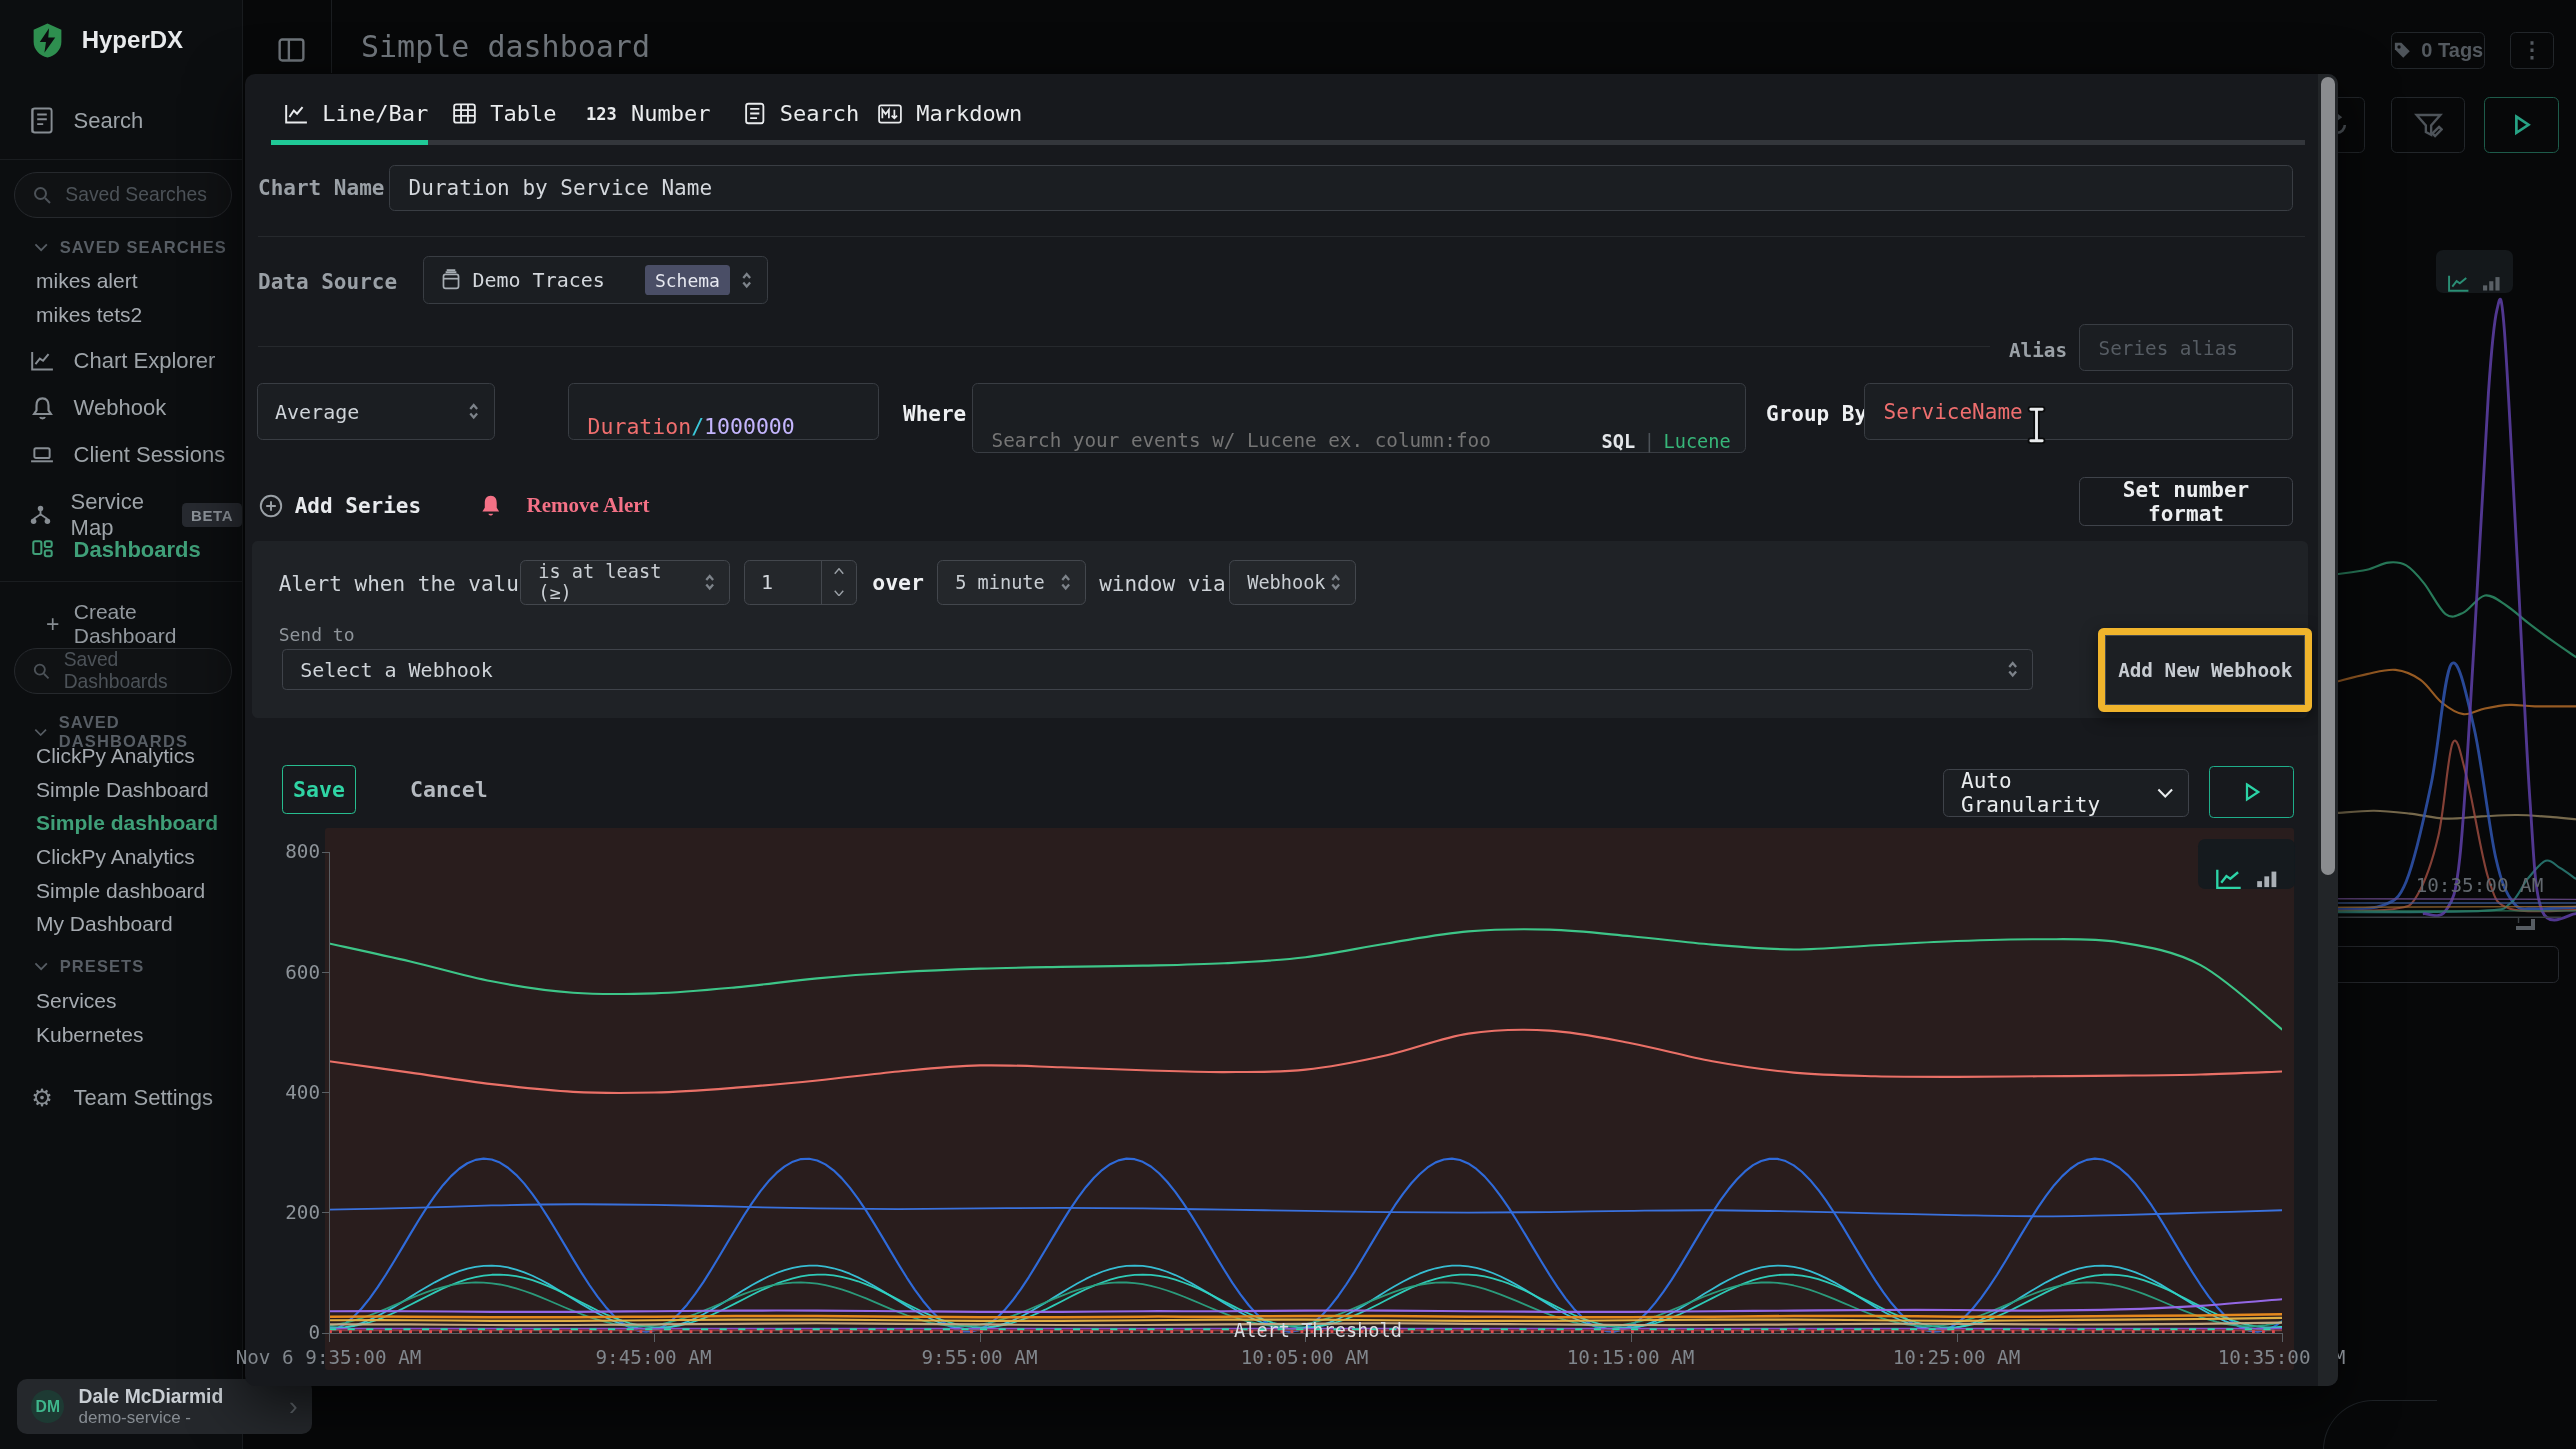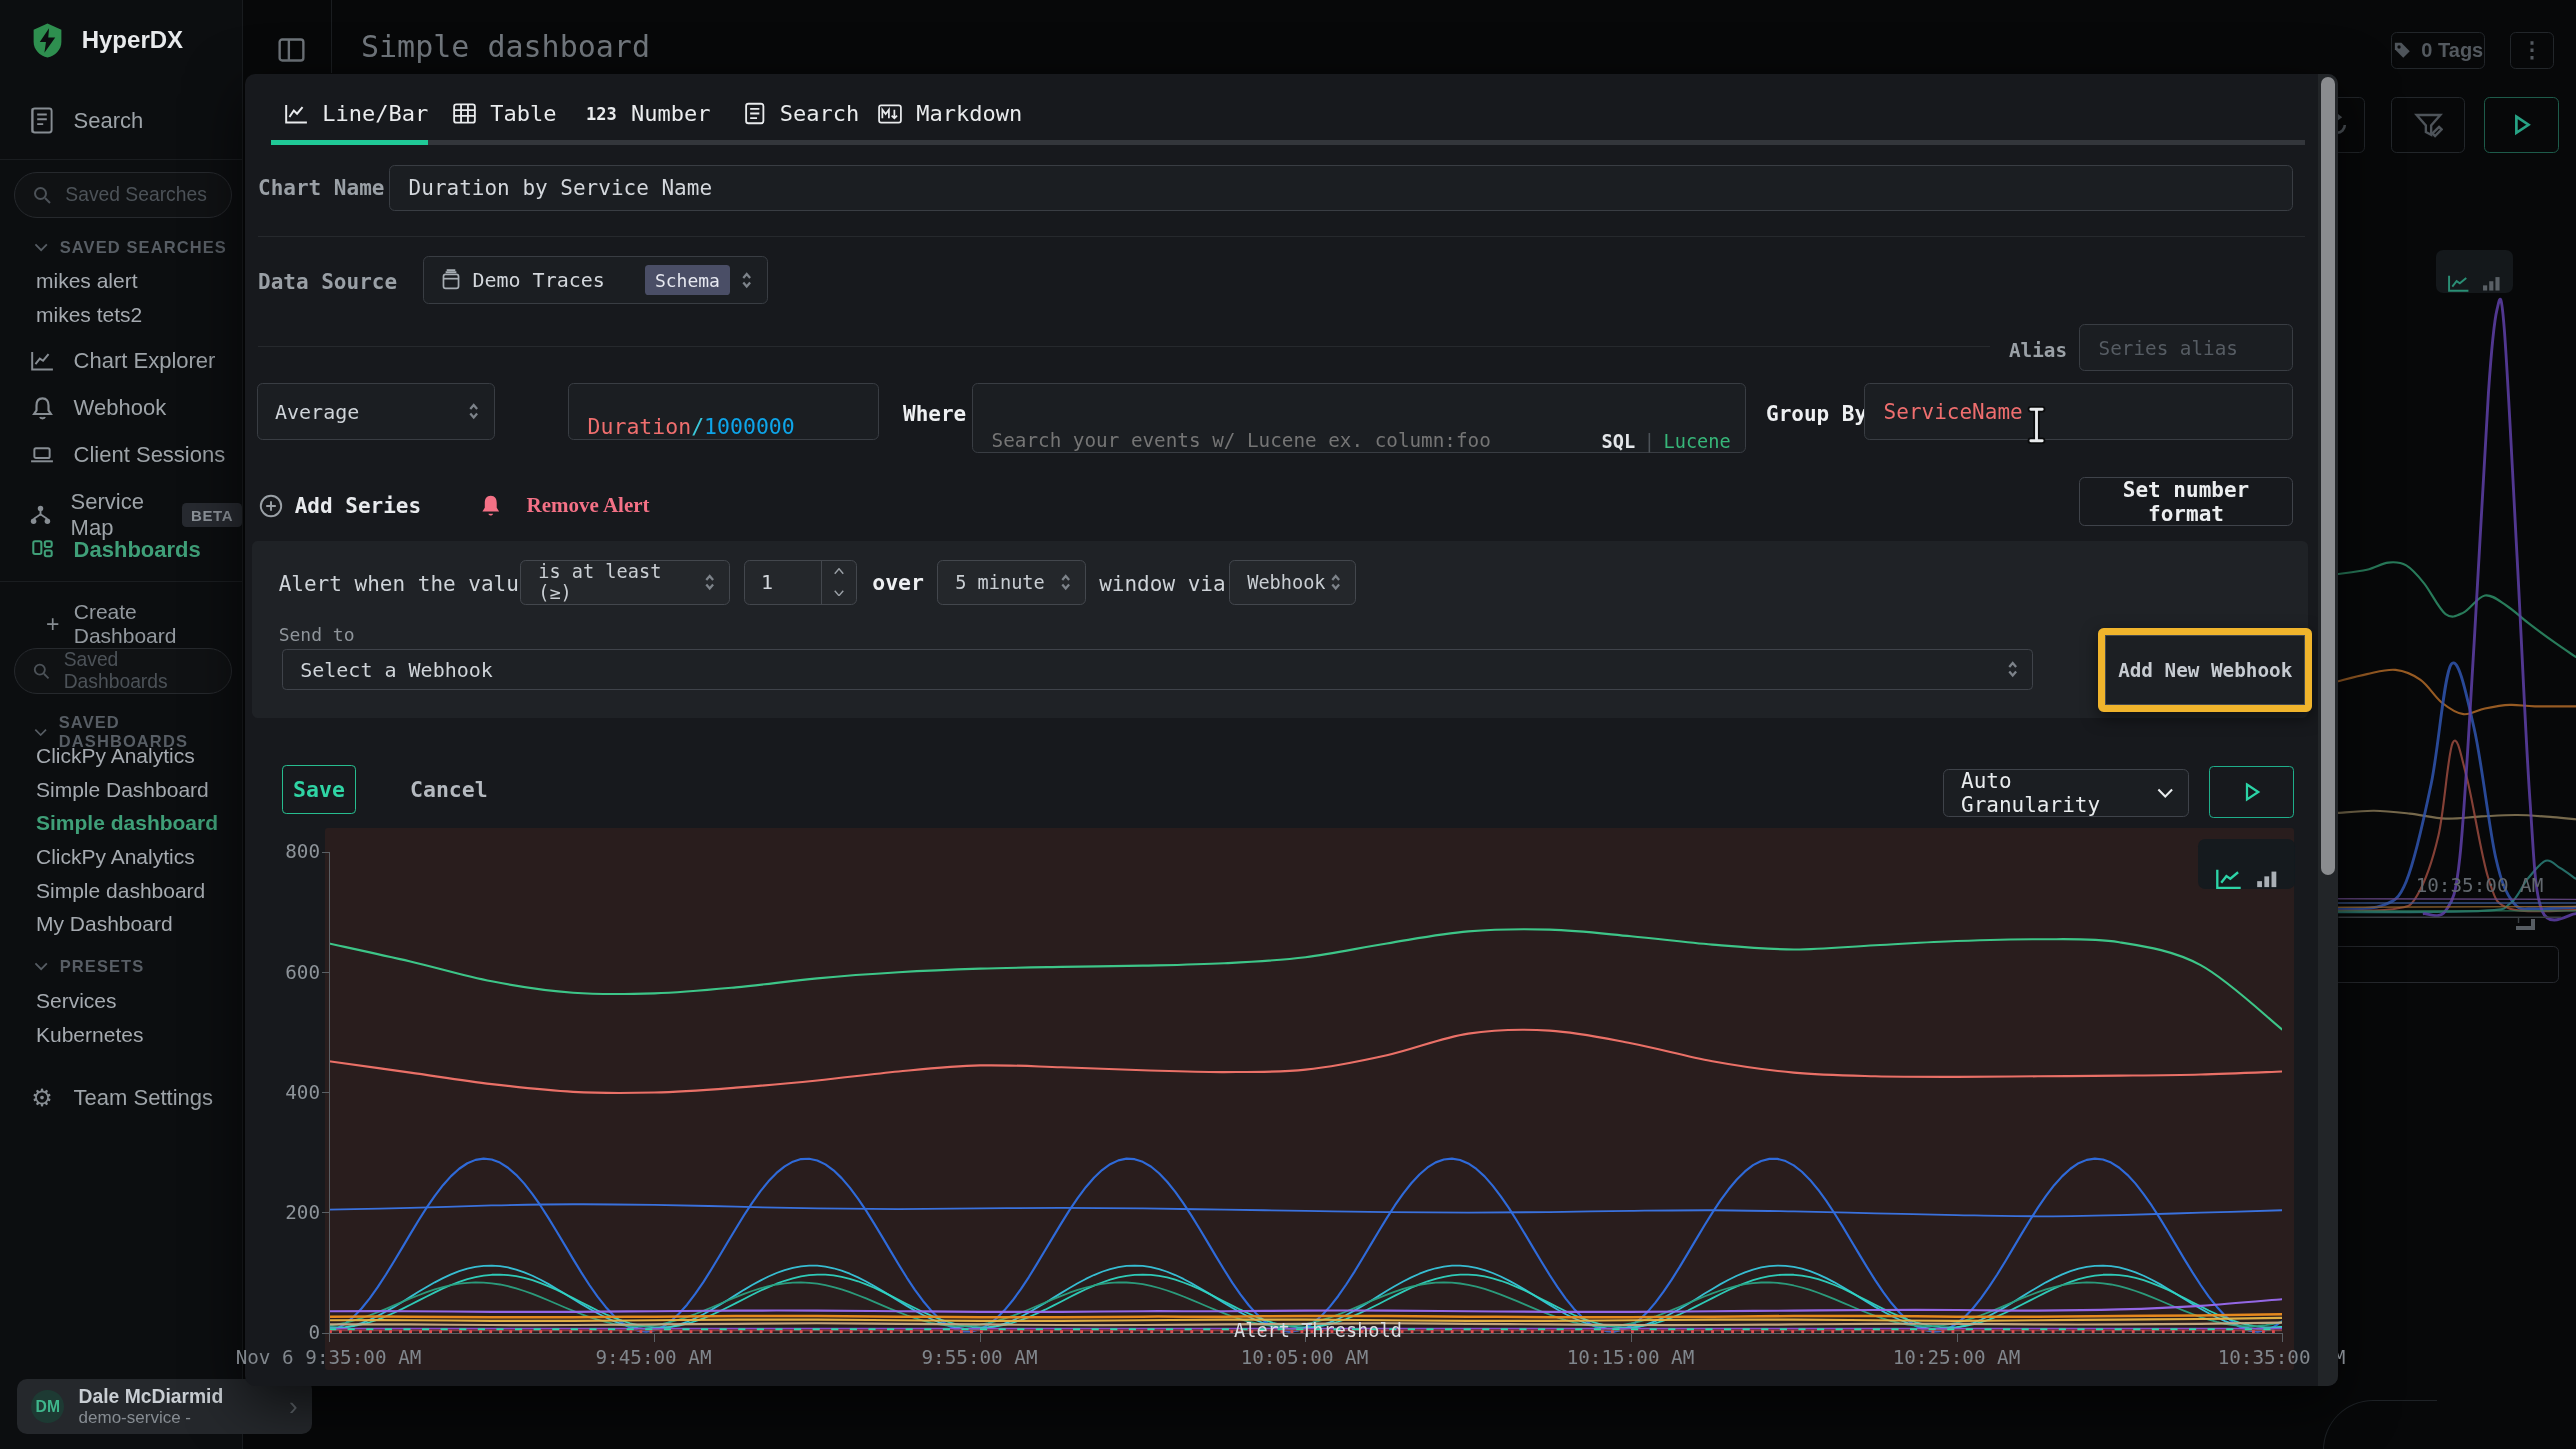--- a/index.html
+++ b/index.html
@@ -341,21 +341,21 @@
 
   <div class="sel" style="left:12px; top:309px; width:238px; height:57px;">
     <span style="color:#cfd4d9;">Average</span>
     <svg class="updn" viewBox="0 0 10 16">
         <path d="M2 6 L5 2.5 L8 6 M2 10 L5 13.5 L8 10"></path>
       </svg>
   </div>
   <div class="abs inp flex" style="left:323px; top:309px; width:311px; height:57px; font-size:21.5px;">
     <span style="color:#ef6e6e;">Duration</span>
       <span style="color:#3bc9db;">/</span>
-      <span style="color:#0ea5e9;">1000000</span>
+      <span style="color:#c4b5fd;">1000000</span>
   </div>
   <span class="lbl-strong" style="left:658px; top:328px;">Where</span>
   <div class="abs inp flex" style="left:727px; top:309px; width:774px; height:70px; padding-right:14.3px;">
     <input style="flex: 1 1 0%; background: transparent; border: none; outline: none; color: rgb(211, 215, 220); font-family: &quot;DejaVu Sans Mono&quot;, monospace; font-size: 19.3px;" class="where-inner" placeholder="Search your events w/ Lucene ex. column:foo">
     <span class="flex" style="gap:8.6px; font-size:18.6px; flex:none;">
       <span style="color:#e4e7ea; font-weight:bold;">SQL</span>
       <span style="color:#4c5258;">|</span>
       <span style="color:#37b679;">Lucene</span>
     </span>
   </div>

